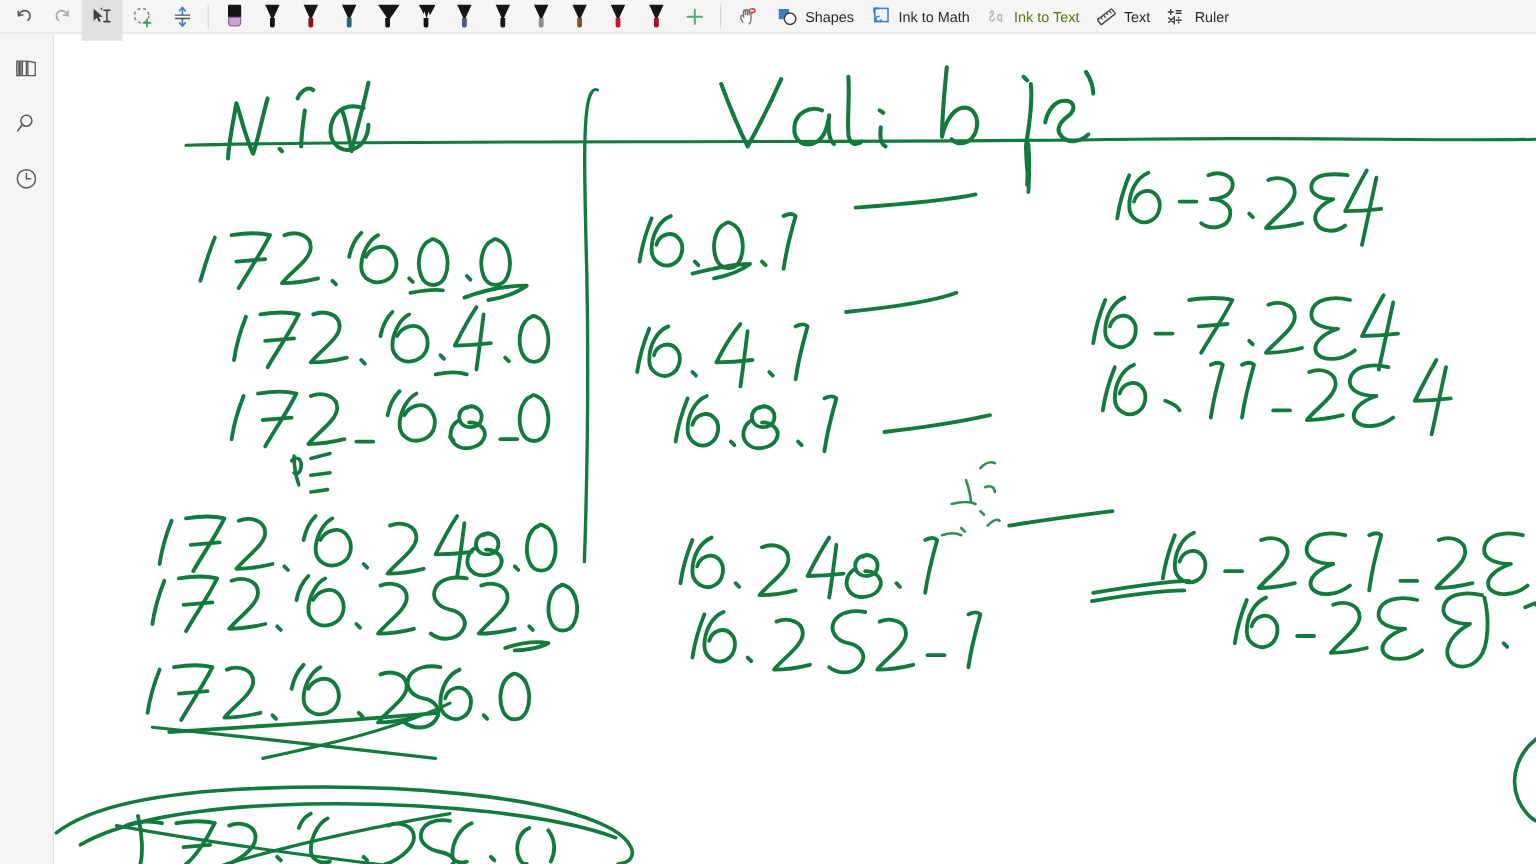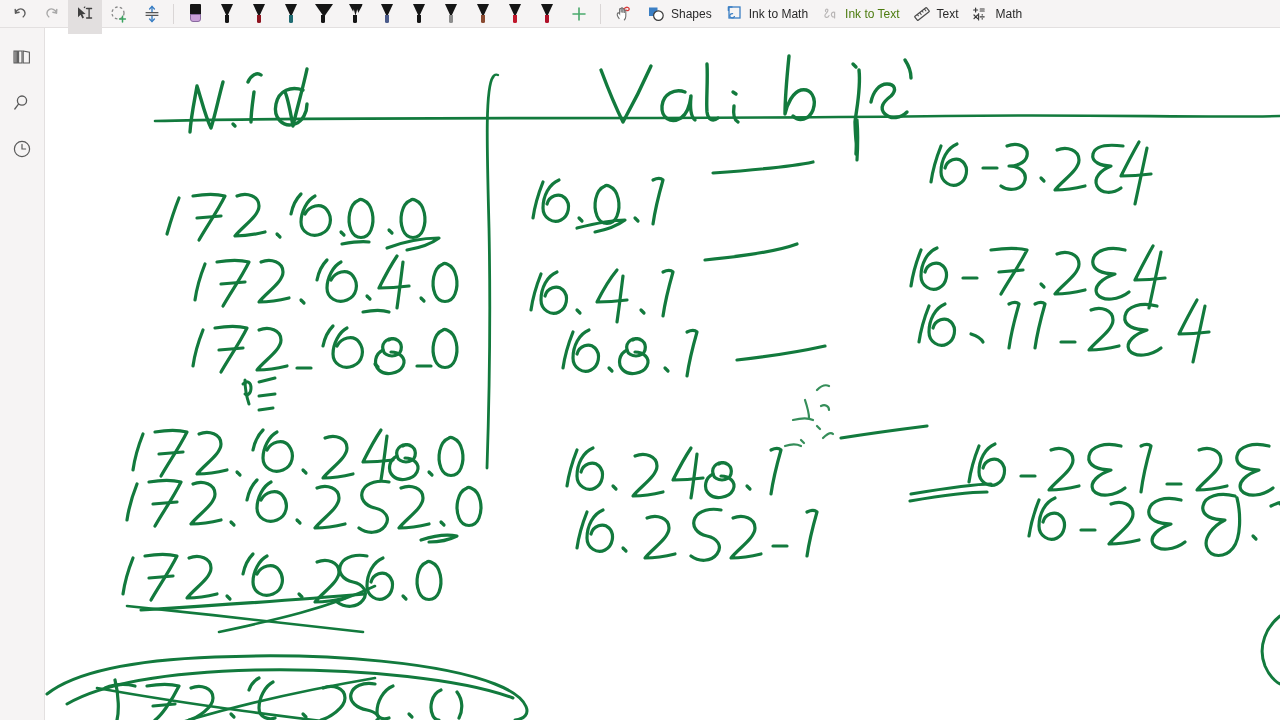--- a/index.html
+++ b/index.html
@@ -276,21 +276,21 @@
     </div>
 
     <div class="tbtn">
       <svg class="icn" width="20" height="20" viewBox="0 0 20 20">
         <path d="M4.6 4 L4.6 8 M2.6 6 L6.6 6" stroke="#3a3a3a" stroke-width="1.2" stroke-linecap="round"></path>
         <path d="M9.2 5 L13.2 5 M9.2 7 L13.2 7" stroke="#3a3a3a" stroke-width="1.2" stroke-linecap="round"></path>
         <path d="M3 11 L6.6 14.6 M6.6 11 L3 14.6" stroke="#3a3a3a" stroke-width="1.2" stroke-linecap="round"></path>
         <path d="M9.2 12.8 L13.2 12.8 M11.2 10.6 L11.2 11.1 M11.2 14.6 L11.2 15.1" stroke="#3a3a3a" stroke-width="1.2" stroke-linecap="round"></path>
         <path d="M7.6 9.3 L7.6 16.4" stroke="#3a3a3a" stroke-width="1.1"></path>
       </svg>
-      <span class="tlabel">Math</span>
+      <span class="tlabel">Ruler</span>
     </div>
   </div>
 
   <div class="sidebar">
     <div class="sbitem">
       <svg width="22" height="20" viewBox="0 0 22 20">
         <path d="M3 4 L6.4 4 L6.4 16 L3 16 Z" fill="none" stroke="#5a5a5a" stroke-width="1.1"></path>
         <path d="M4.2 4 L4.2 16 M5.3 4 L5.3 16" stroke="#5a5a5a" stroke-width="0.9"></path>
         <path d="M7.6 4 L11 4 L11 16 L7.6 16 Z" fill="none" stroke="#5a5a5a" stroke-width="1.1"></path>
         <path d="M12.2 4 L18.4 5.2 L18.4 16 L12.2 16 Z" fill="none" stroke="#5a5a5a" stroke-width="1.1"></path>

